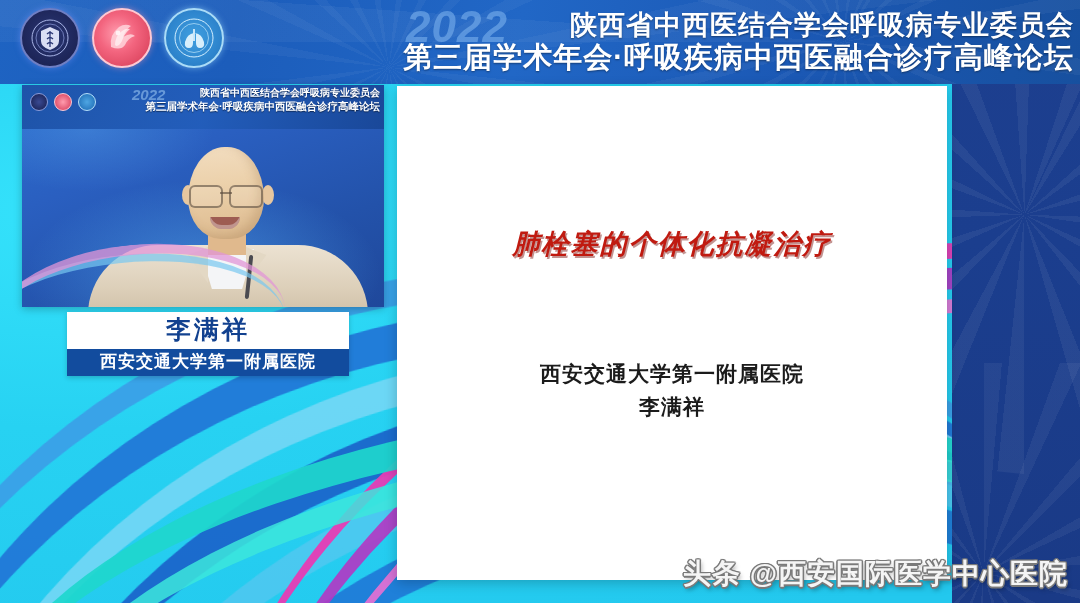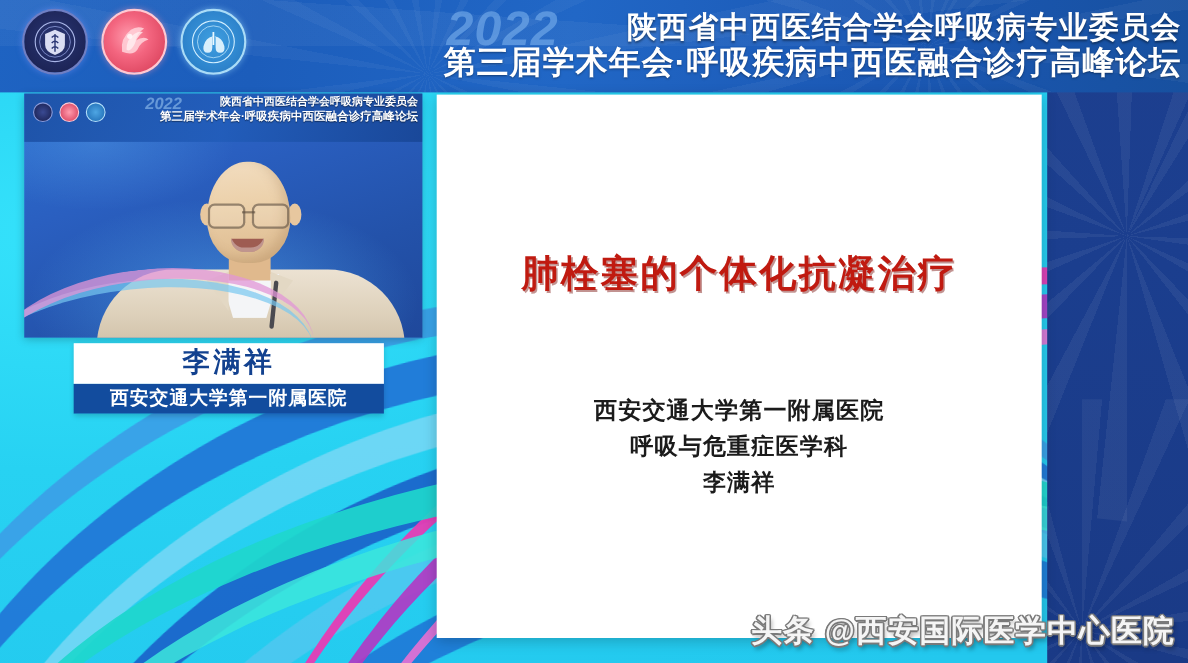--- a/index.html
+++ b/index.html
@@ -418,24 +418,25 @@
     height: 494px;
     background: #ffffff;
     box-shadow: 0 3px 12px rgba(0,0,0,0.22);
   }
   .slide-title {
     position: absolute;
     left: 0; right: 0;
     top: 140px;
     text-align: center;
     color: #c01a10;
-    font-size: 34px;
+    font-size: 27px;
     font-weight: bold;
     letter-spacing: 2px;
     text-shadow: 1.5px 1.5px 0 rgba(120,15,10,0.45);
+    font-style: italic;
   }
   .slide-sub {
     position: absolute;
     left: 0; right: 0;
     top: 272px;
     text-align: center;
   }
   .slide-sub-line {
     color: #1b1b1b;
     font-size: 21px;
@@ -568,20 +569,19 @@
 
   <div class="nameplate">
     <div class="np-name">李满祥</div>
     <div class="np-org">西安交通大学第一附属医院</div>
   </div>
 
   <div class="slide">
     <div class="slide-title">肺栓塞的个体化抗凝治疗</div>
     <div class="slide-sub">
       <div class="slide-sub-line">西安交通大学第一附属医院</div>
-      <div class="slide-sub-line">呼吸与危重症医学科</div>
       <div class="slide-sub-line">李满祥</div>
     </div>
   </div>
 
   <div class="watermark">头条 @西安国际医学中心医院</div>
 
 </div>
 
 </body></html>

